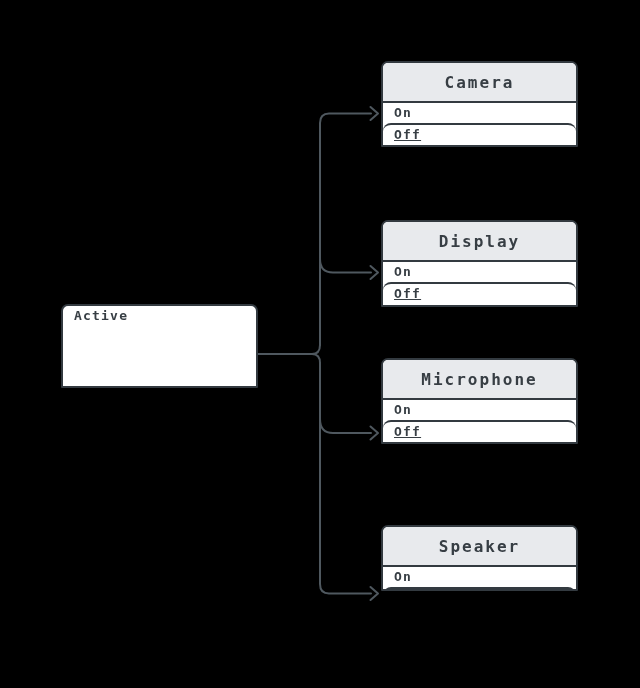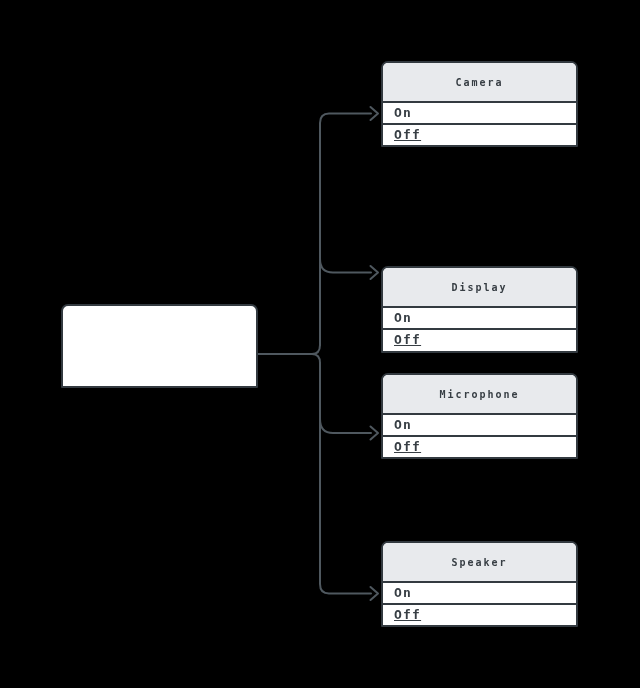--- a/index.html
+++ b/index.html
@@ -18,34 +18,34 @@
   .edges{position:absolute;left:0;top:0;pointer-events:none;}
   .edges path{fill:none;stroke:var(--edge);stroke-width:2;stroke-linecap:round;stroke-linejoin:round;}
   .node{
     position:absolute;box-sizing:border-box;width:197px;
     border:2px solid var(--border);border-radius:7px 7px 1px 1px;
     background:var(--rowfill);color:var(--text);overflow:hidden;
   }
   .hdr{
     background:var(--header);border-bottom:2px solid var(--border);
     display:flex;align-items:center;justify-content:center;
-    font-size:10px;letter-spacing:2px;font-weight:bold;
+    font-size:16px;letter-spacing:2px;font-weight:bold;
   }
   .dev .hdr{height:38px;}
   .root .hdr{height:36px;}
   .row{
     height:20px;line-height:20px;background:var(--rowfill);
-    font-size:13px;letter-spacing:1.2px;padding-left:11px;font-weight:bold;
+    font-size:13px;letter-spacing:1.2px;padding-left:11px;font-weight:bold;border-radius:8px;
   }
   .row + .row{border-top:2px solid var(--border);text-decoration:underline;}
   .node-root{left:61px;top:304px;height:84px;}
   .node-camera{left:381px;top:61px;height:86px;}
-  .node-display{left:381px;top:220px;height:87px;margin-top:46px;}
-  .node-microphone{left:381px;top:373px;height:86px;}
-  .node-speaker{left:381px;top:541px;height:86px;}
+  .node-display{left:381px;top:220px;height:87px;}
+  .node-microphone{left:381px;top:358px;height:86px;}
+  .node-speaker{left:381px;top:525px;height:66px;}
 </style>
 </head>
 <body>
 
 <div class="canvas">
 
   <svg class="edges" width="640" height="688" viewBox="0 0 640 688">
 
     <path d="M258 354 H312"></path>
 
@@ -59,20 +59,21 @@
     <path d="M370.5 266 L378 272.5 L370.5 279"></path>
 
     <path d="M320 419 Q320 433 333 433 H371"></path>
     <path d="M370.5 426.5 L378 433 L370.5 439.5"></path>
 
     <path d="M320 363 V584 Q320 593.5 329 593.5 H371"></path>
     <path d="M370.5 587 L378 593.5 L370.5 600"></path>
   </svg>
 
   <div class="node root node-root">
+    <div class="row">Active</div>
   </div>
 
   <div class="node dev node-camera">
     <div class="hdr">Camera</div>
     <div class="row">On</div>
     <div class="row">Off</div>
   </div>
 
   <div class="node dev node-display">
     <div class="hdr">Display</div>

